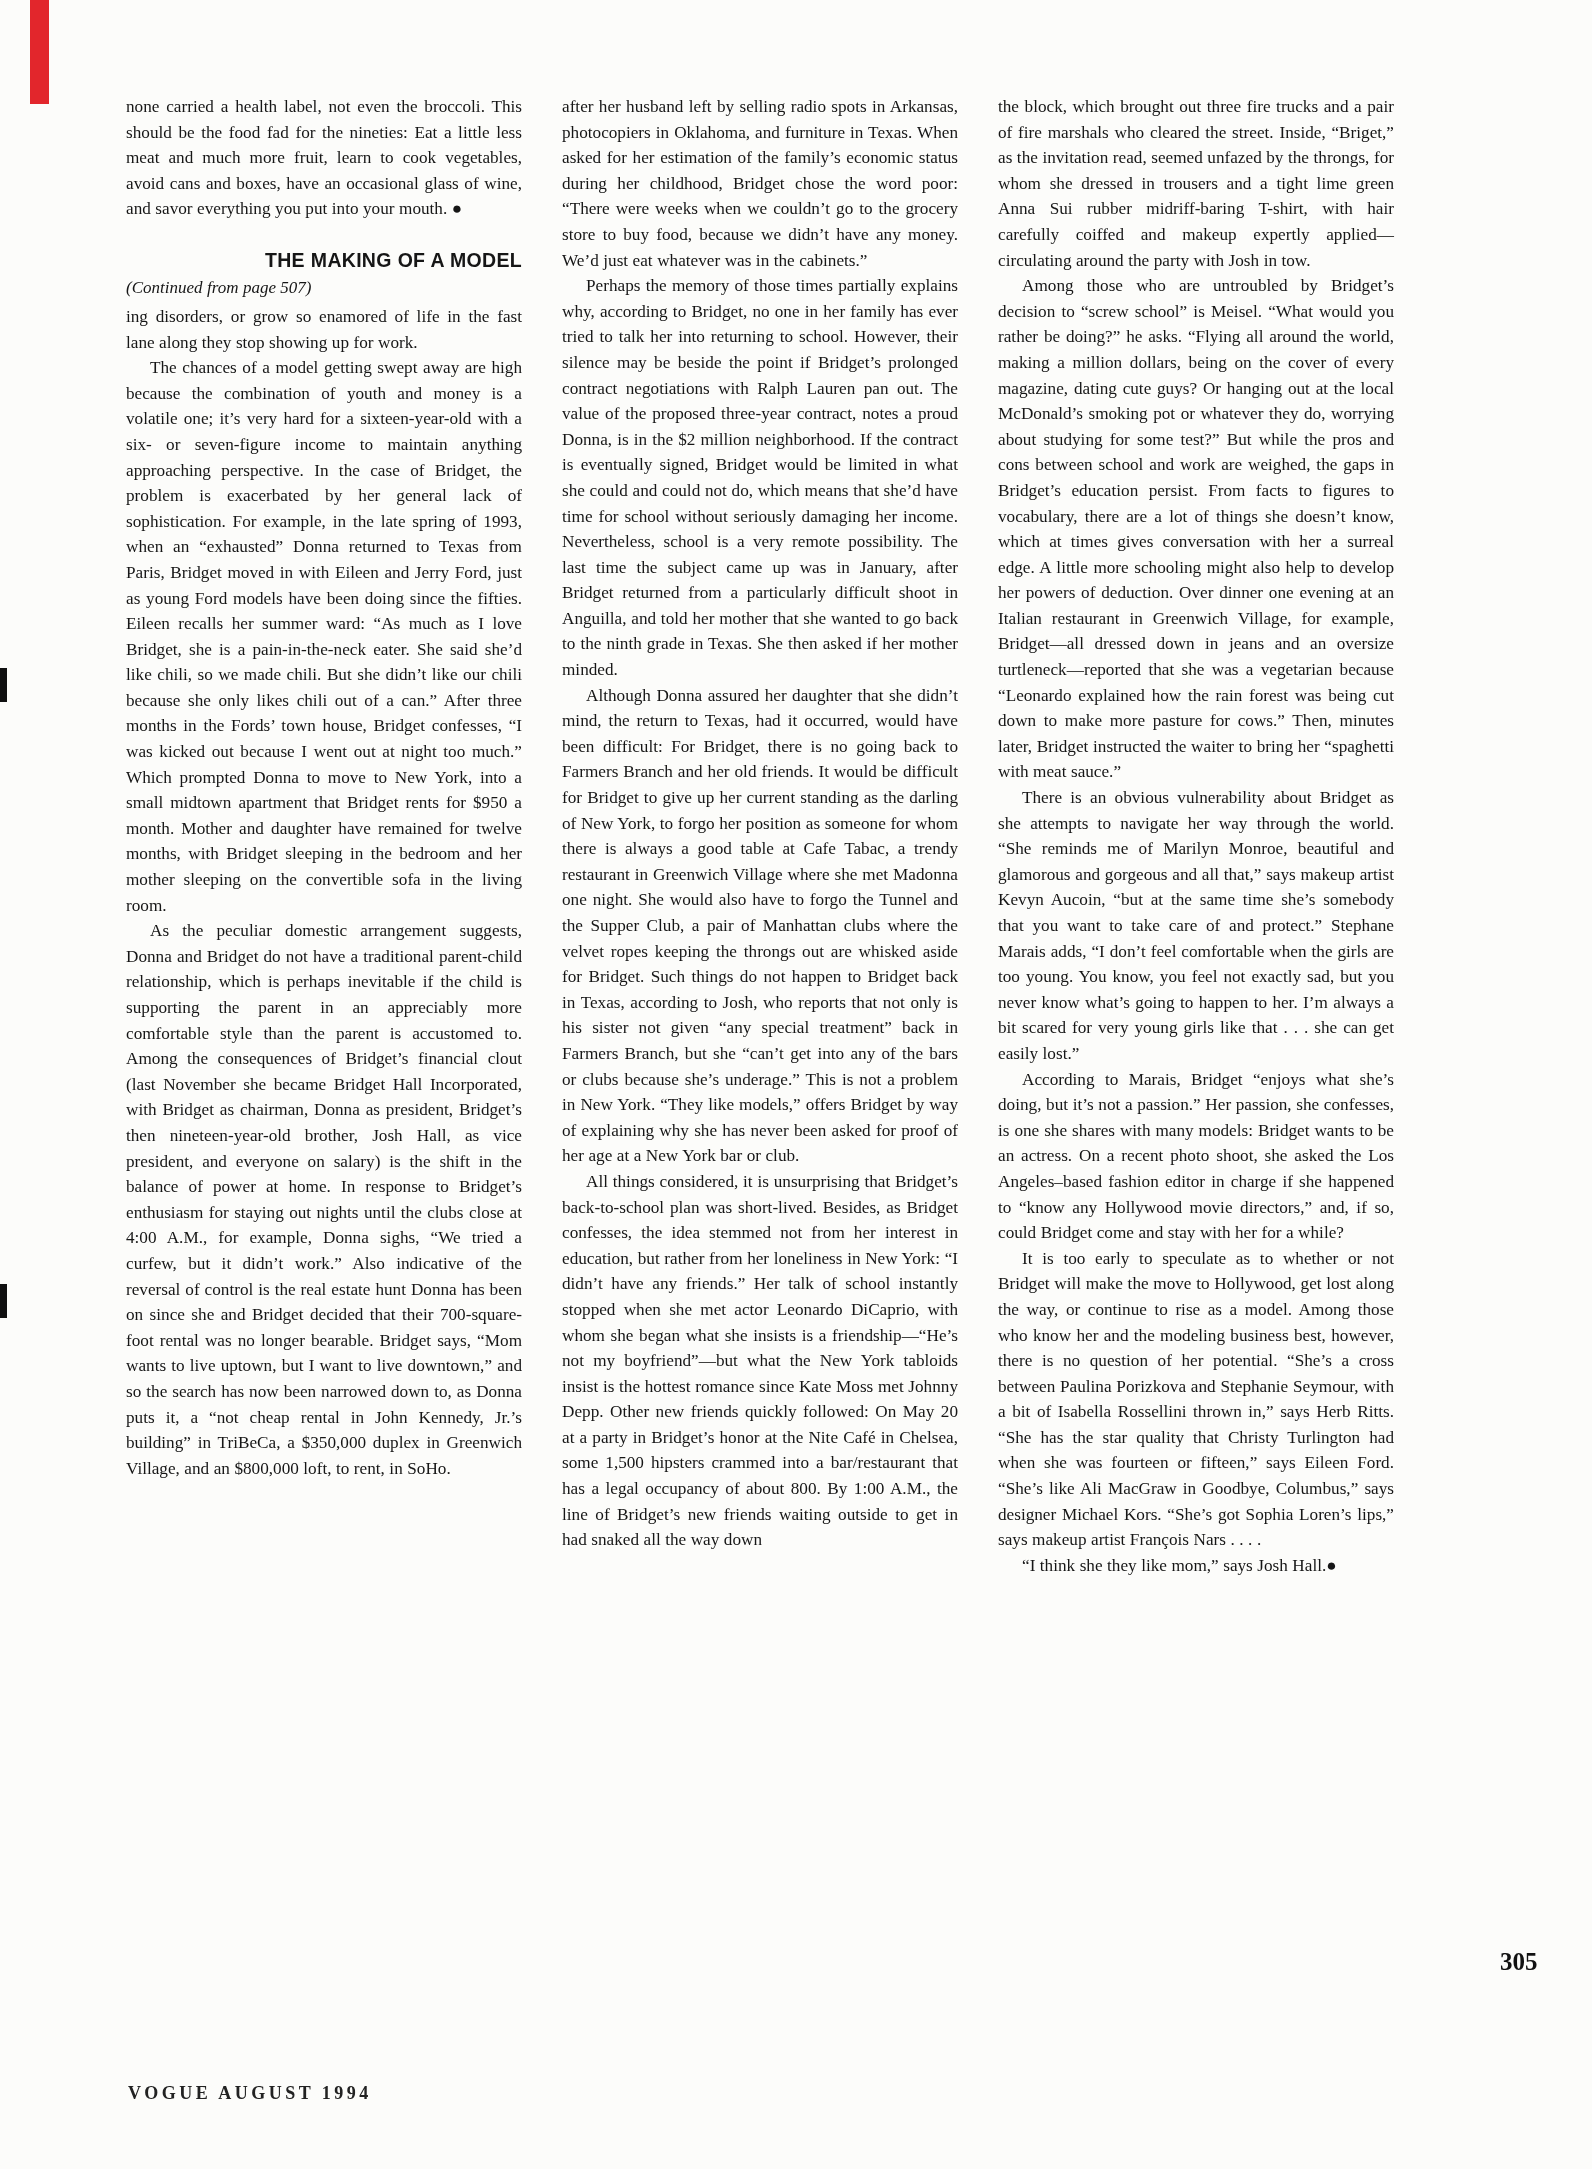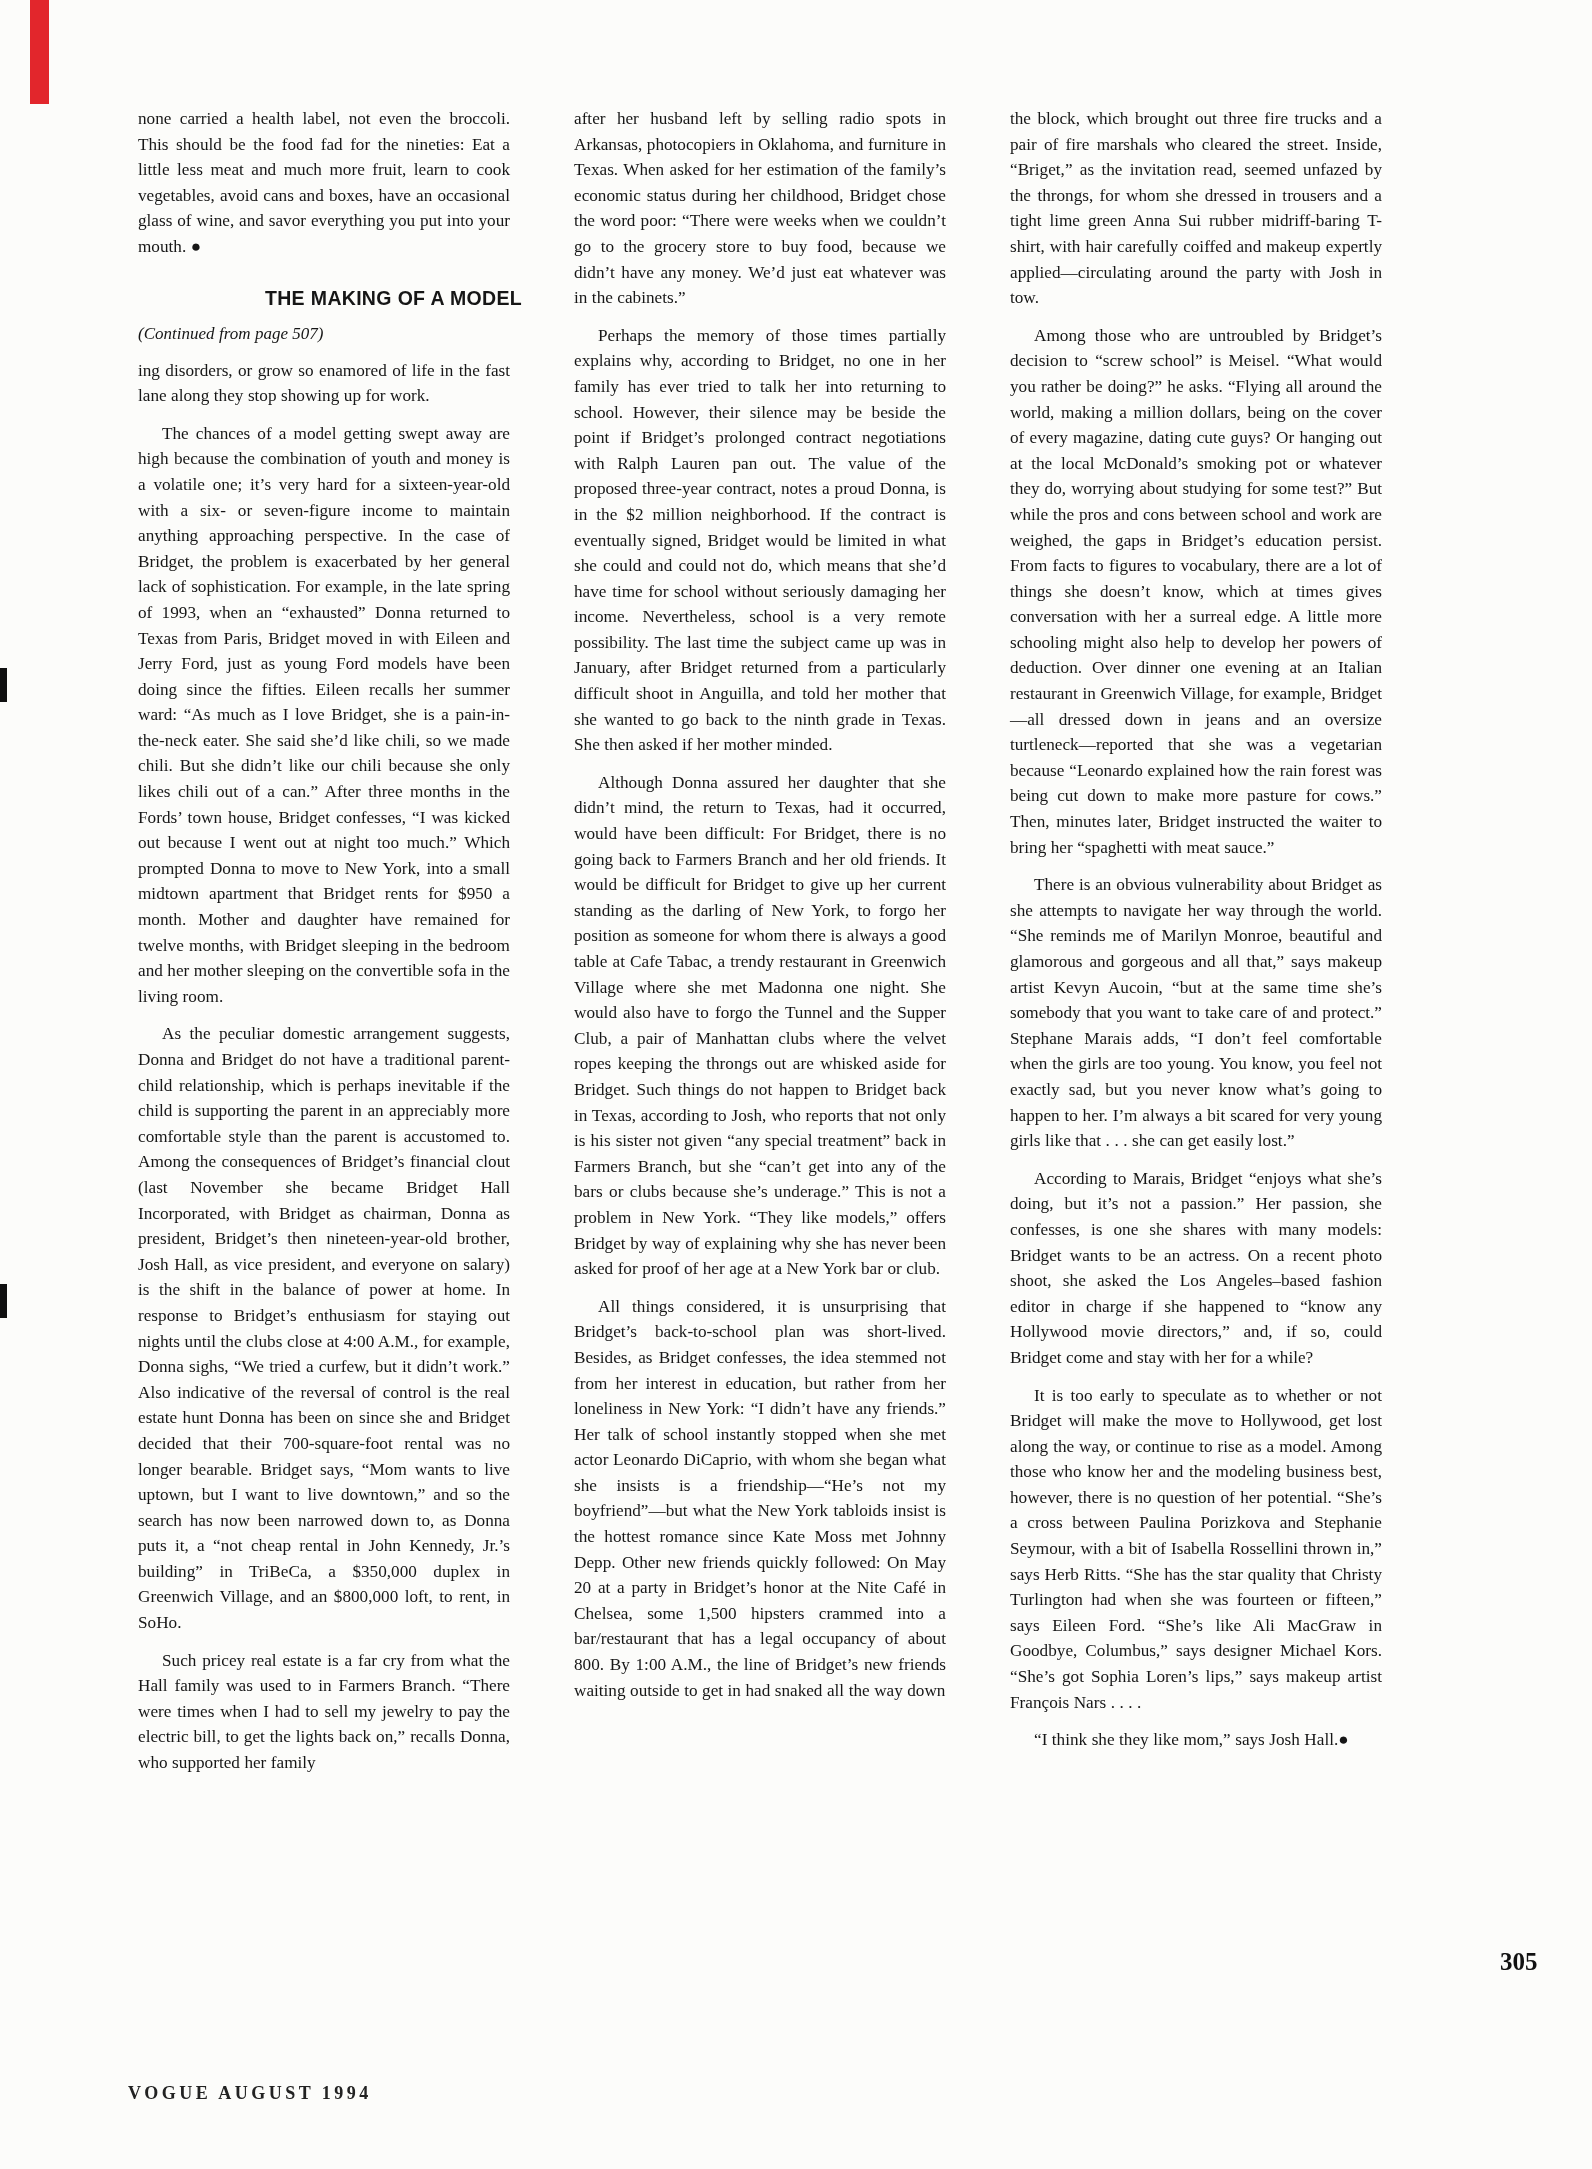--- a/index.html
+++ b/index.html
@@ -20,21 +20,21 @@
     position:absolute; left:126px; top:94px; width:1268px;
     display:flex; gap:40px;
   }
   .col {
     width:396px; flex:0 0 396px;
     font-size:17.2px; line-height:25.6px;
     text-align:justify;
     hyphens:auto; -webkit-hyphens:auto;
     word-spacing:0.2px;
   }
-  .col p { margin:12px;font-family:Liberation Serif, serif; }
+  .col p { margin:0;font-family:Liberation Serif, serif; }
   .col p.ind { text-indent:24px; }
   .heading {
     font-family:"Liberation Sans", sans-serif;
     font-weight:bold; font-size:19.5px; line-height:24px;
     letter-spacing:0.3px;
     margin:26px 0 4px 0;
     text-align:right;
   }
   .continued {
     font-style:italic; font-size:17px; line-height:24px;
@@ -61,21 +61,20 @@
 
   <div class="content">
 
     <div class="col">
       <p>none carried a health label, not even the broccoli. This should be the food fad for the nineties: Eat a little less meat and much more fruit, learn to cook vegetables, avoid cans and boxes, have an occasional glass of wine, and savor everything you put into your mouth. ●</p>
       <h2 class="heading">THE MAKING OF A MODEL</h2>
       <p class="continued">(Continued from page 507)</p>
       <p>ing disorders, or grow so enamored of life in the fast lane along they stop showing up for work.</p>
       <p class="ind">The chances of a model getting swept away are high because the combination of youth and money is a volatile one; it’s very hard for a sixteen-year-old with a six- or seven-figure income to maintain anything approaching perspective. In the case of Bridget, the problem is exacerbated by her general lack of sophistication. For example, in the late spring of 1993, when an “exhausted” Donna returned to Texas from Paris, Bridget moved in with Eileen and Jerry Ford, just as young Ford models have been doing since the fifties. Eileen recalls her summer ward: “As much as I love Bridget, she is a pain-in-the-neck eater. She said she’d like chili, so we made chili. But she didn’t like our chili because she only likes chili out of a can.” After three months in the Fords’ town house, Bridget confesses, “I was kicked out because I went out at night too much.” Which prompted Donna to move to New York, into a small midtown apartment that Bridget rents for $950 a month. Mother and daughter have remained for twelve months, with Bridget sleeping in the bedroom and her mother sleeping on the convertible sofa in the living room.</p>
       <p class="ind">As the peculiar domestic arrangement suggests, Donna and Bridget do not have a traditional parent-child relationship, which is perhaps inevitable if the child is supporting the parent in an appreciably more comfortable style than the parent is accustomed to. Among the consequences of Bridget’s financial clout (last November she became Bridget Hall Incorporated, with Bridget as chairman, Donna as president, Bridget’s then nineteen-year-old brother, Josh Hall, as vice president, and everyone on salary) is the shift in the balance of power at home. In response to Bridget’s enthusiasm for staying out nights until the clubs close at 4:00 A.M., for example, Donna sighs, “We tried a curfew, but it didn’t work.” Also indicative of the reversal of control is the real estate hunt Donna has been on since she and Bridget decided that their 700-square-foot rental was no longer bearable. Bridget says, “Mom wants to live uptown, but I want to live downtown,” and so the search has now been narrowed down to, as Donna puts it, a “not cheap rental in John Kennedy, Jr.’s building” in TriBeCa, a $350,000 duplex in Greenwich Village, and an $800,000 loft, to rent, in SoHo.</p>
-      <p class="ind">Such pricey real estate is a far cry from what the Hall family was used to in Farmers Branch. “There were times when I had to sell my jewelry to pay the electric bill, to get the lights back on,” recalls Donna, who supported her family</p>
     </div>
 
     <div class="col">
       <p>after her husband left by selling radio spots in Arkansas, photocopiers in Oklahoma, and furniture in Texas. When asked for her estimation of the family’s economic status during her childhood, Bridget chose the word poor: “There were weeks when we couldn’t go to the grocery store to buy food, because we didn’t have any money. We’d just eat whatever was in the cabinets.”</p>
       <p class="ind">Perhaps the memory of those times partially explains why, according to Bridget, no one in her family has ever tried to talk her into returning to school. However, their silence may be beside the point if Bridget’s prolonged contract negotiations with Ralph Lauren pan out. The value of the proposed three-year contract, notes a proud Donna, is in the $2 million neighborhood. If the contract is eventually signed, Bridget would be limited in what she could and could not do, which means that she’d have time for school without seriously damaging her income. Nevertheless, school is a very remote possibility. The last time the subject came up was in January, after Bridget returned from a particularly difficult shoot in Anguilla, and told her mother that she wanted to go back to the ninth grade in Texas. She then asked if her mother minded.</p>
       <p class="ind">Although Donna assured her daughter that she didn’t mind, the return to Texas, had it occurred, would have been difficult: For Bridget, there is no going back to Farmers Branch and her old friends. It would be difficult for Bridget to give up her current standing as the darling of New York, to forgo her position as someone for whom there is always a good table at Cafe Tabac, a trendy restaurant in Greenwich Village where she met Madonna one night. She would also have to forgo the Tunnel and the Supper Club, a pair of Manhattan clubs where the velvet ropes keeping the throngs out are whisked aside for Bridget. Such things do not happen to Bridget back in Texas, according to Josh, who reports that not only is his sister not given “any special treatment” back in Farmers Branch, but she “can’t get into any of the bars or clubs because she’s underage.” This is not a problem in New York. “They like models,” offers Bridget by way of explaining why she has never been asked for proof of her age at a New York bar or club.</p>
       <p class="ind">All things considered, it is unsurprising that Bridget’s back-to-school plan was short-lived. Besides, as Bridget confesses, the idea stemmed not from her interest in education, but rather from her loneliness in New York: “I didn’t have any friends.” Her talk of school instantly stopped when she met actor Leonardo DiCaprio, with whom she began what she insists is a friendship—“He’s not my boyfriend”—but what the New York tabloids insist is the hottest romance since Kate Moss met Johnny Depp. Other new friends quickly followed: On May 20 at a party in Bridget’s honor at the Nite Café in Chelsea, some 1,500 hipsters crammed into a bar/restaurant that has a legal occupancy of about 800. By 1:00 A.M., the line of Bridget’s new friends waiting outside to get in had snaked all the way down</p>
     </div>
 
     <div class="col">

